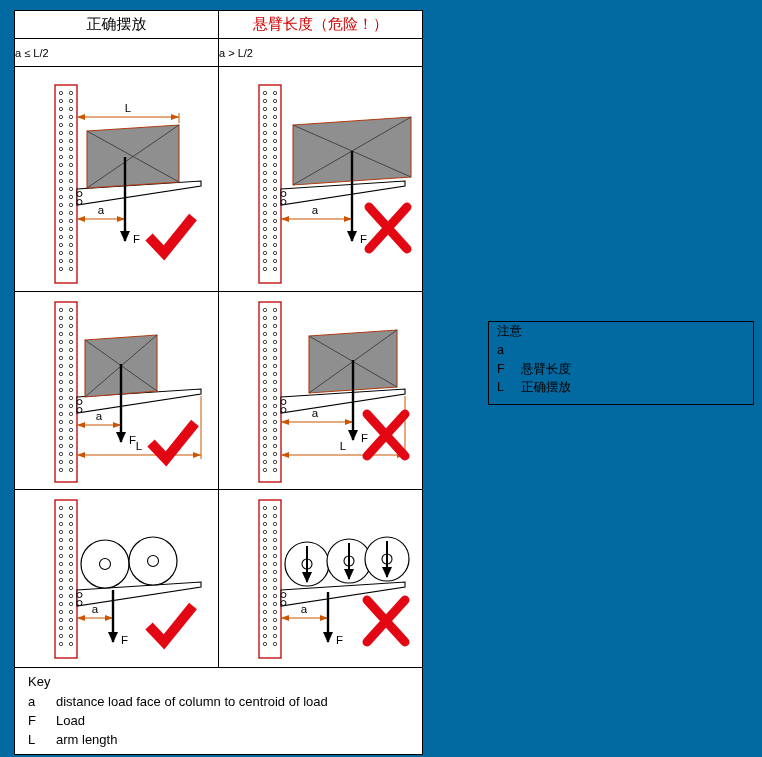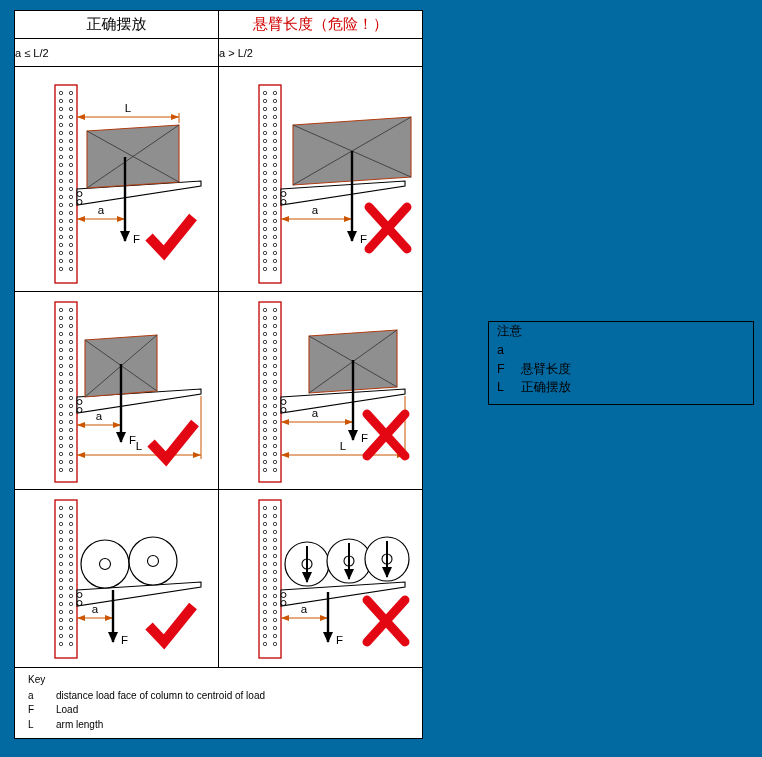--- a/index.html
+++ b/index.html
@@ -9,21 +9,21 @@
 
   .fig-table{position:absolute;left:14px;top:10px;border-collapse:collapse}
   .fig-table td{border:1px solid #000;padding:0;background:#fff}
   td.hdr{width:203px;height:28px;text-align:center;vertical-align:middle;
          font-family:"Liberation Serif",serif;font-size:15px}
   td.hdr.wrong{color:var(--danger_text,#d00000)}
   td.cond{height:28px;text-align:left;vertical-align:middle;font-size:11px}
   td.diagram-cell{vertical-align:top;line-height:0}
   svg{display:block}
 
-  td.key-cell{height:71px;vertical-align:top;padding:5px 10px 5px 13px;font-size:10px;line-height:1.45}
+  td.key-cell{height:71px;vertical-align:top;padding:5px 10px 5px 13px;font-size:13px;line-height:1.45}
   .key-title{margin-bottom:1px}
   .key-row{display:flex}
   .key-sym{width:28px;flex:0 0 28px}
 
   .note-box{position:absolute;left:488px;top:321px;width:266px;border:1px solid #000;
             padding:0 8px 7px;font-family:"Liberation Serif",serif;font-size:12.5px;line-height:1.5}
   .note-row{display:flex}
   .note-sym{width:24px;flex:0 0 24px;font-family:"Liberation Sans",sans-serif}
 
   

